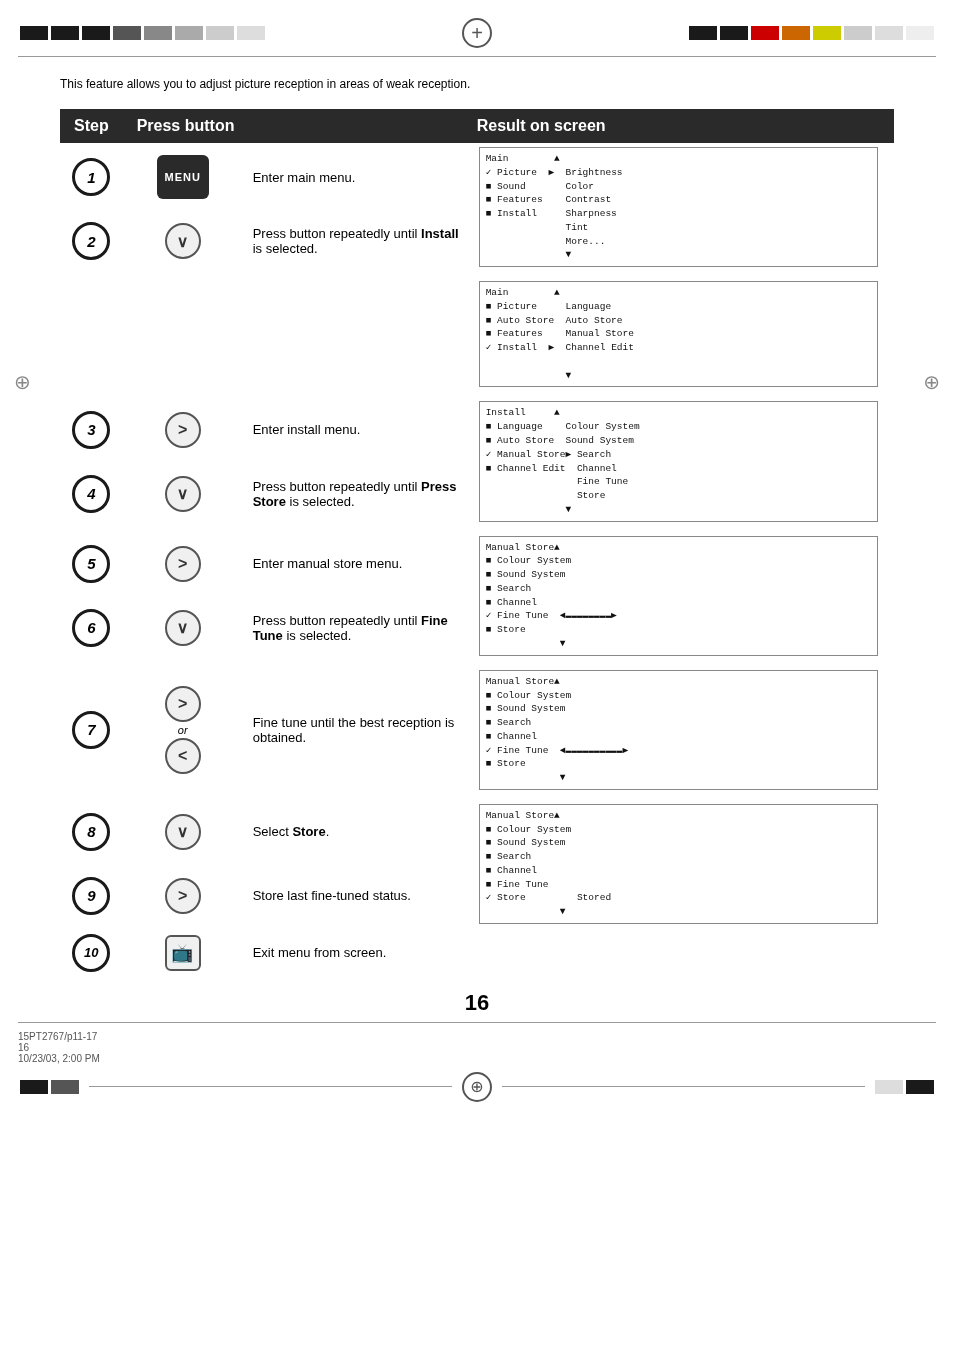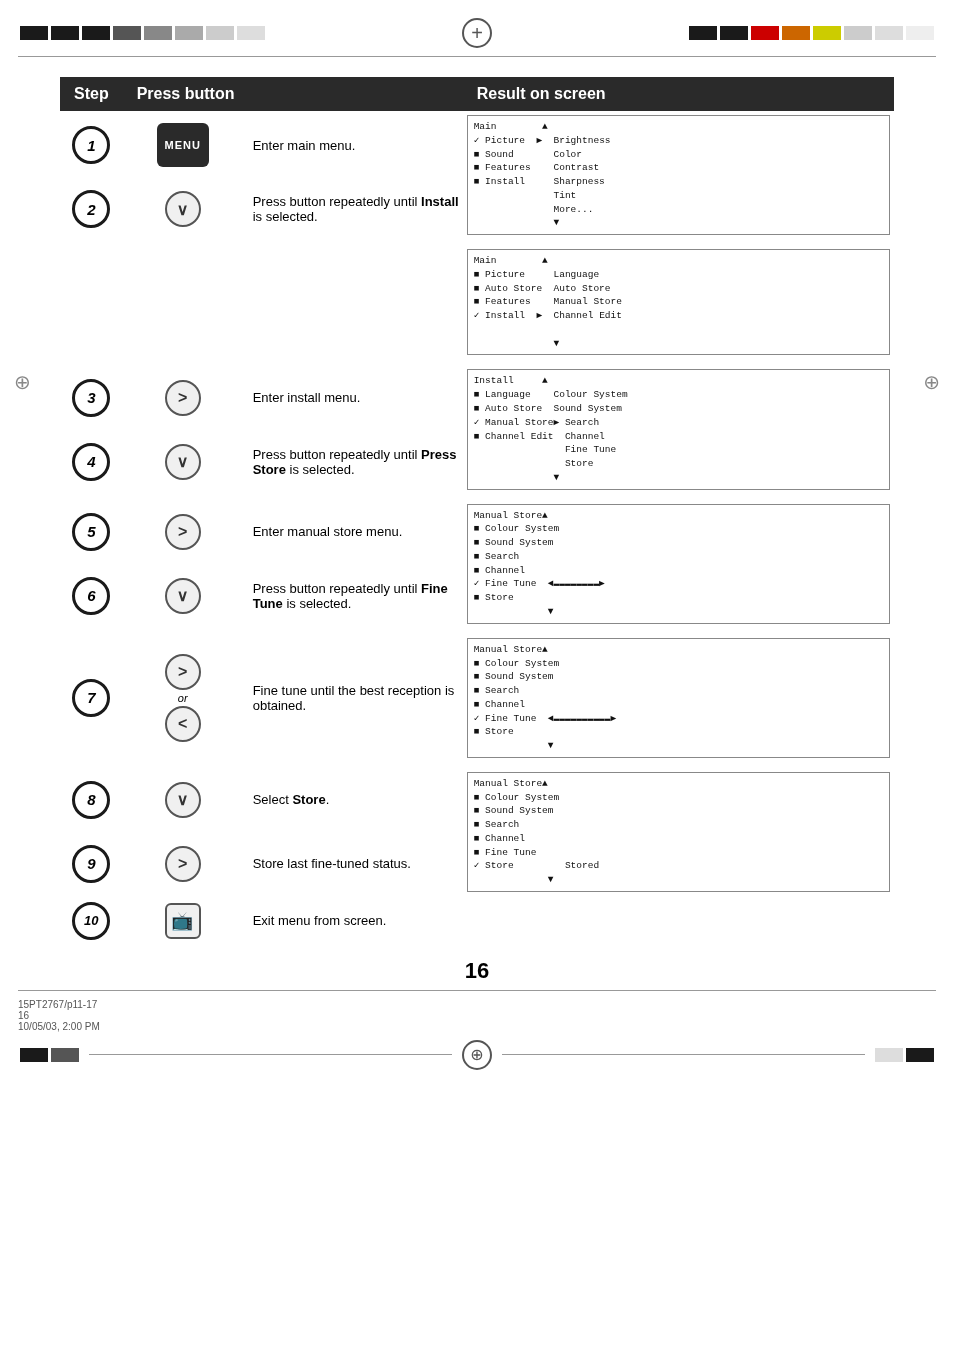--- a/index.html
+++ b/index.html
@@ -171,21 +171,21 @@
 
     
     .screen-box {
       background: #fff;
       border: 1px solid #888;
       font-family: 'Courier New', monospace;
       font-size: 9.5px;
       padding: 4px 6px;
       line-height: 1.45;
       white-space: pre;
-      margin: 4px 4px;
+      margin: 4px 16px;
       color: #111;
     }
 
     .or-text {
       font-size: 11px;
       text-align: right;
       display: block;
       font-style: italic;
     }
 
@@ -249,20 +249,21 @@
     <div class="seg r6" style="background:#eee"></div>
   </div>
 </div>
 <div class="top-line"></div>
 
 <div style="position:absolute; left:14px; top:370px; font-size:20px; color:#888;">⊕</div>
 <div style="position:absolute; right:14px; top:370px; font-size:20px; color:#888;">⊕</div>
 
 <div class="main-content">
 
+  <p class="subtitle">This feature allows you to adjust picture reception in areas of weak reception.</p>
 
   <table class="instruction-table">
     <thead>
       <tr class="header-row">
         <td class="col-step">Step</td>
         <td colspan="2">Press button</td>
         <td>Result on screen</td>
       </tr>
     </thead>
     <tbody>
@@ -501,21 +502,21 @@
 
   <div class="page-number">16</div>
 
 </div>
 
 <div class="bottom-line"></div>
 
 <div class="bottom-info">
   <span>15PT2767/p11-17</span>
   <span>16</span>
-  <span>10/05/03, 2:00 PM</span>
+  <span>10/23/03, 2:00 PM</span>
 </div>
 
 <div class="bottom-bar">
   <div style="display:flex; gap:3px;">
     <div style="width:28px;height:14px;background:#1a1a1a;"></div>
     <div style="width:28px;height:14px;background:#555;"></div>
   </div>
   <div style="flex:1;border-top:1px solid #999;"></div>
   <div style="width:30px;height:30px;border:2px solid #555;border-radius:50%;display:flex;align-items:center;justify-content:center;font-size:16px;color:#555;">⊕</div>
   <div style="flex:1;border-top:1px solid #999;"></div>

